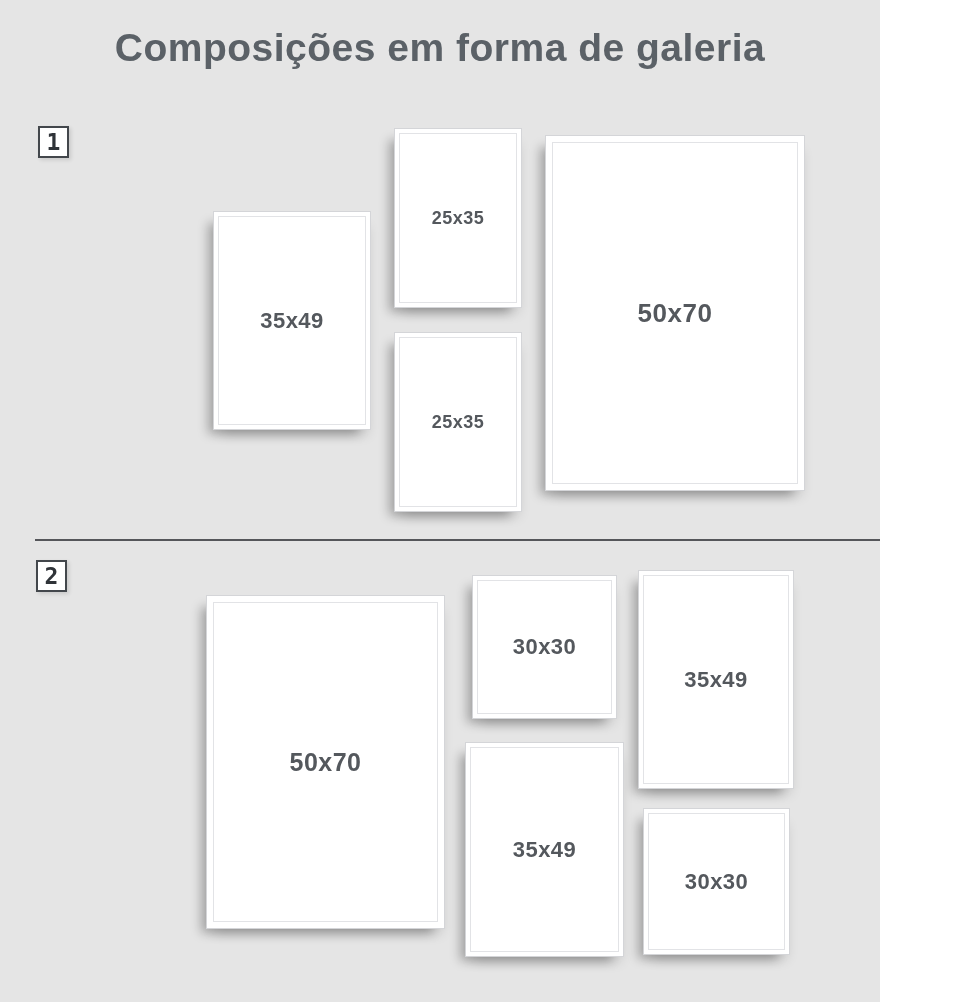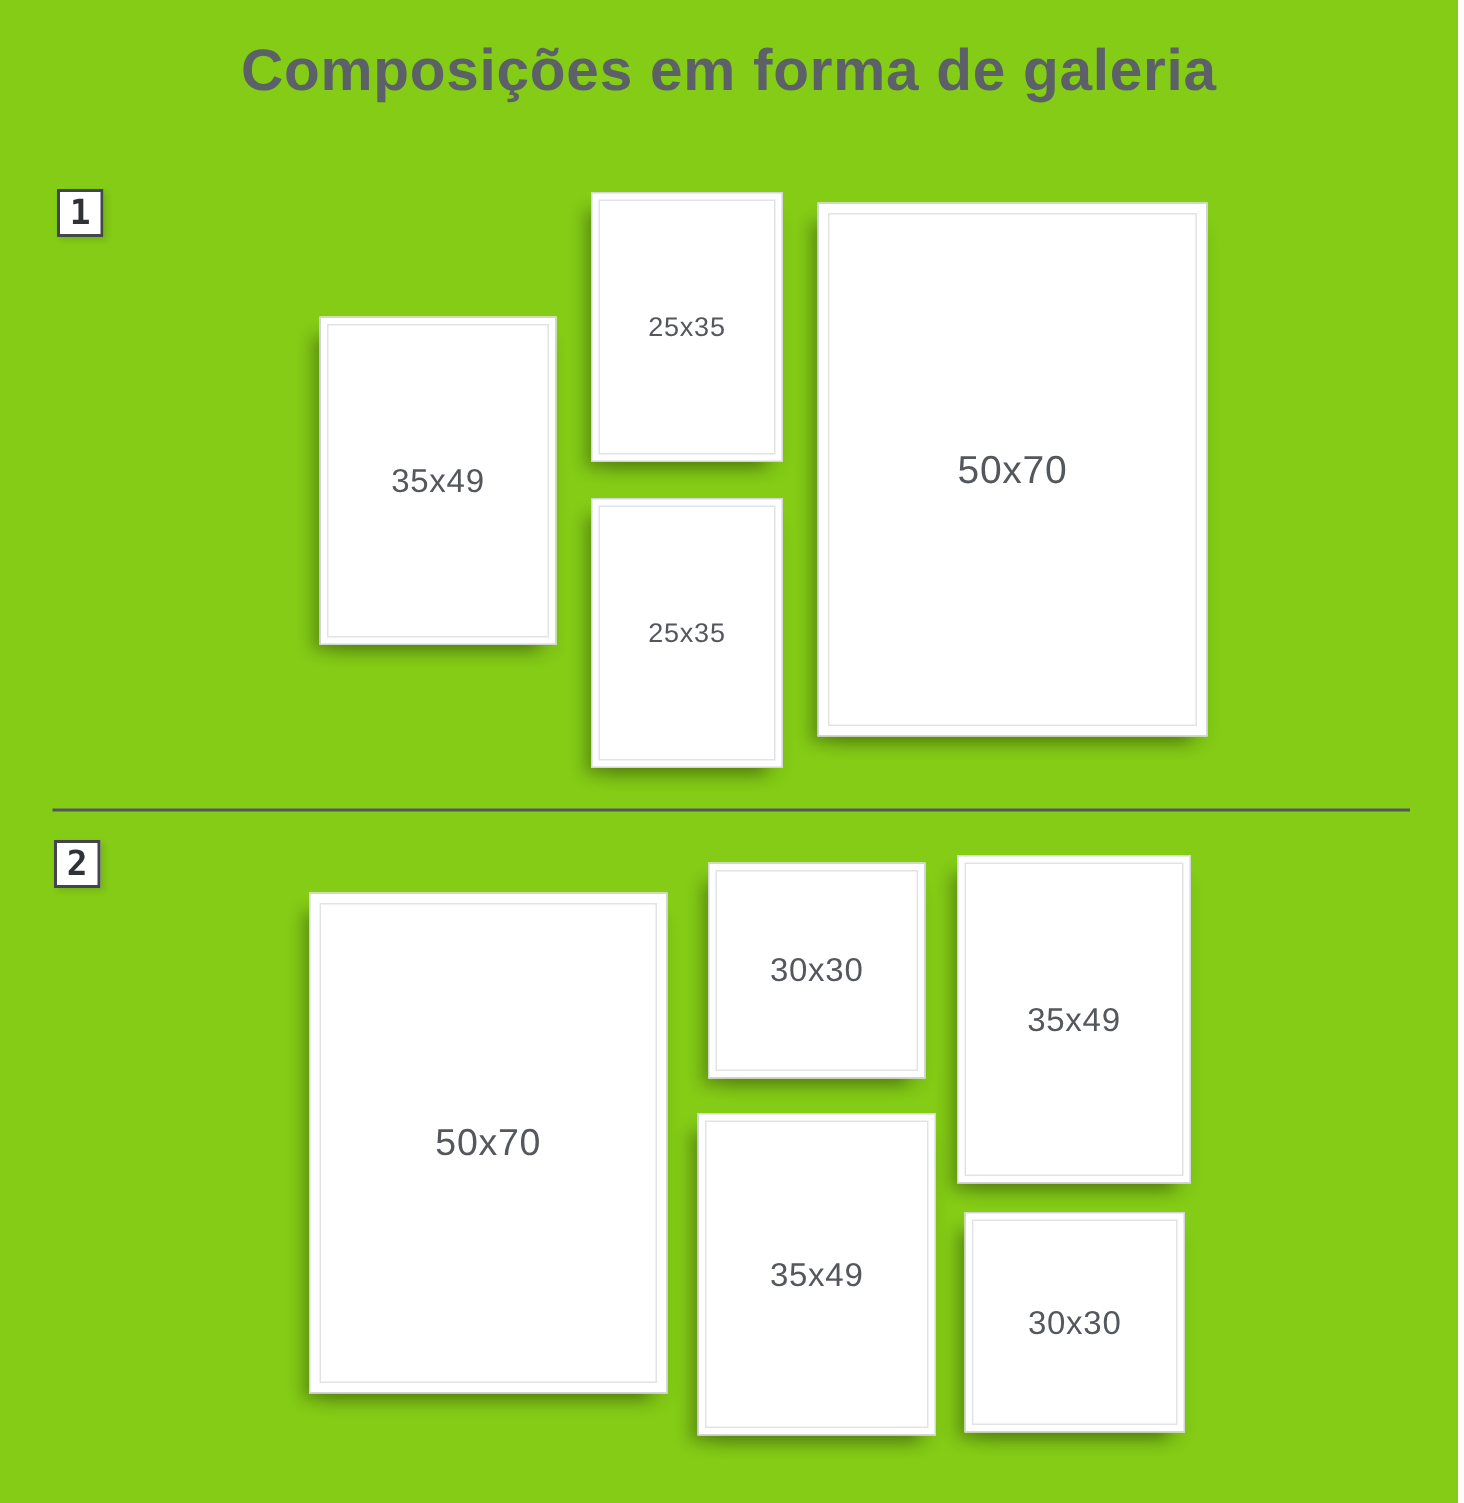--- a/index.html
+++ b/index.html
@@ -1,20 +1,20 @@
 <!DOCTYPE html>
 <html><head>
 <meta charset="utf-8">
 <style>
   html, body { margin: 0; padding: 0; background: #ffffff; }
   #stage {
     position: relative;
-    width: 972px;
+    width: 880px;
     height: 1002px;
-    background: #84cc16;
+    background: #e5e5e5;
     overflow: hidden;
     font-family: "Liberation Sans", sans-serif;
   }
   .page-title {
     position: absolute;
     top: 26px;
     left: 0;
     width: 100%;
     margin: 0;
     text-align: center;
@@ -51,21 +51,21 @@
   .frame::before {
     content: "";
     position: absolute;
     inset: var(--inset, 4px);
     border: 1px solid #e2e3e6;
     pointer-events: none;
   }
   .frame-label {
     color: #54585d;
     letter-spacing: 0.5px;
-    font-weight: 400;
+    font-weight: 700;
   }
   .divider {
     position: absolute;
     top: 539px;
     left: 35px;
     width: 905px;
     height: 2px;
     background: #55565a;
   }
 </style>

